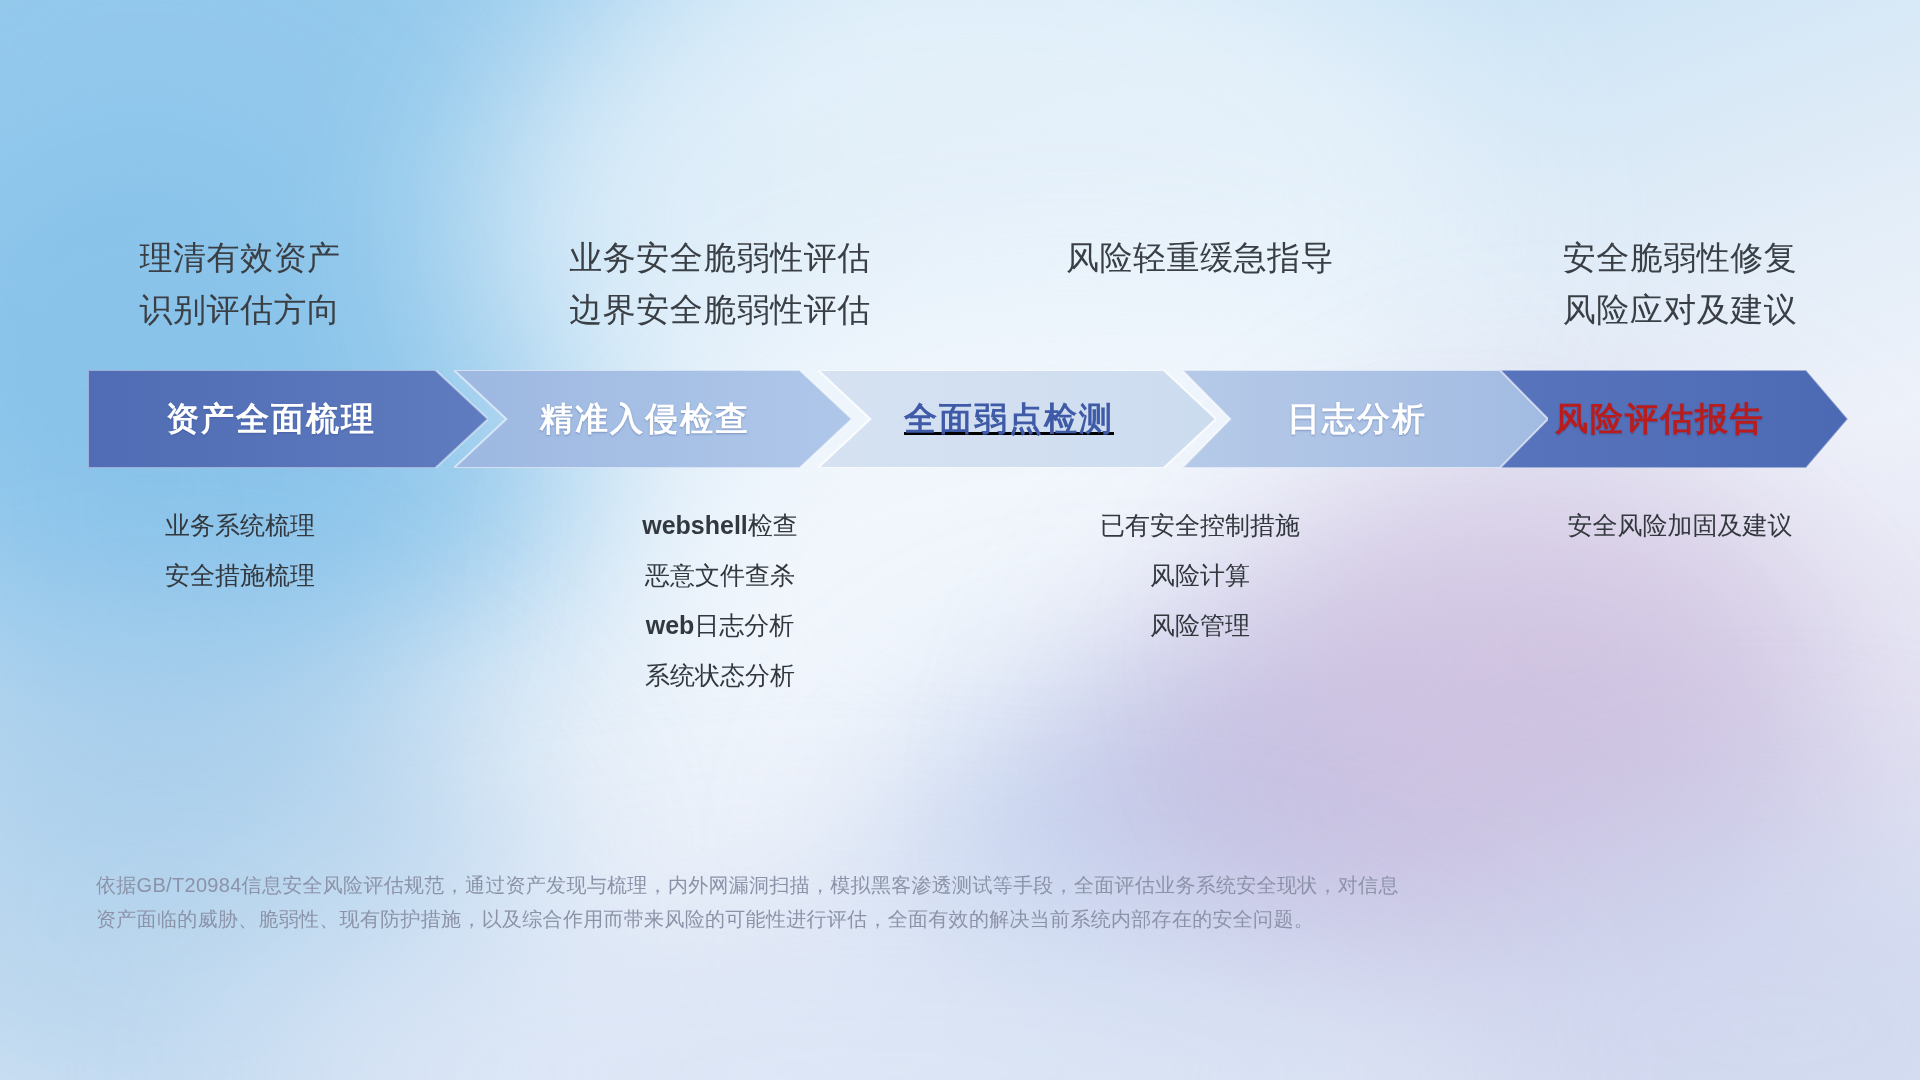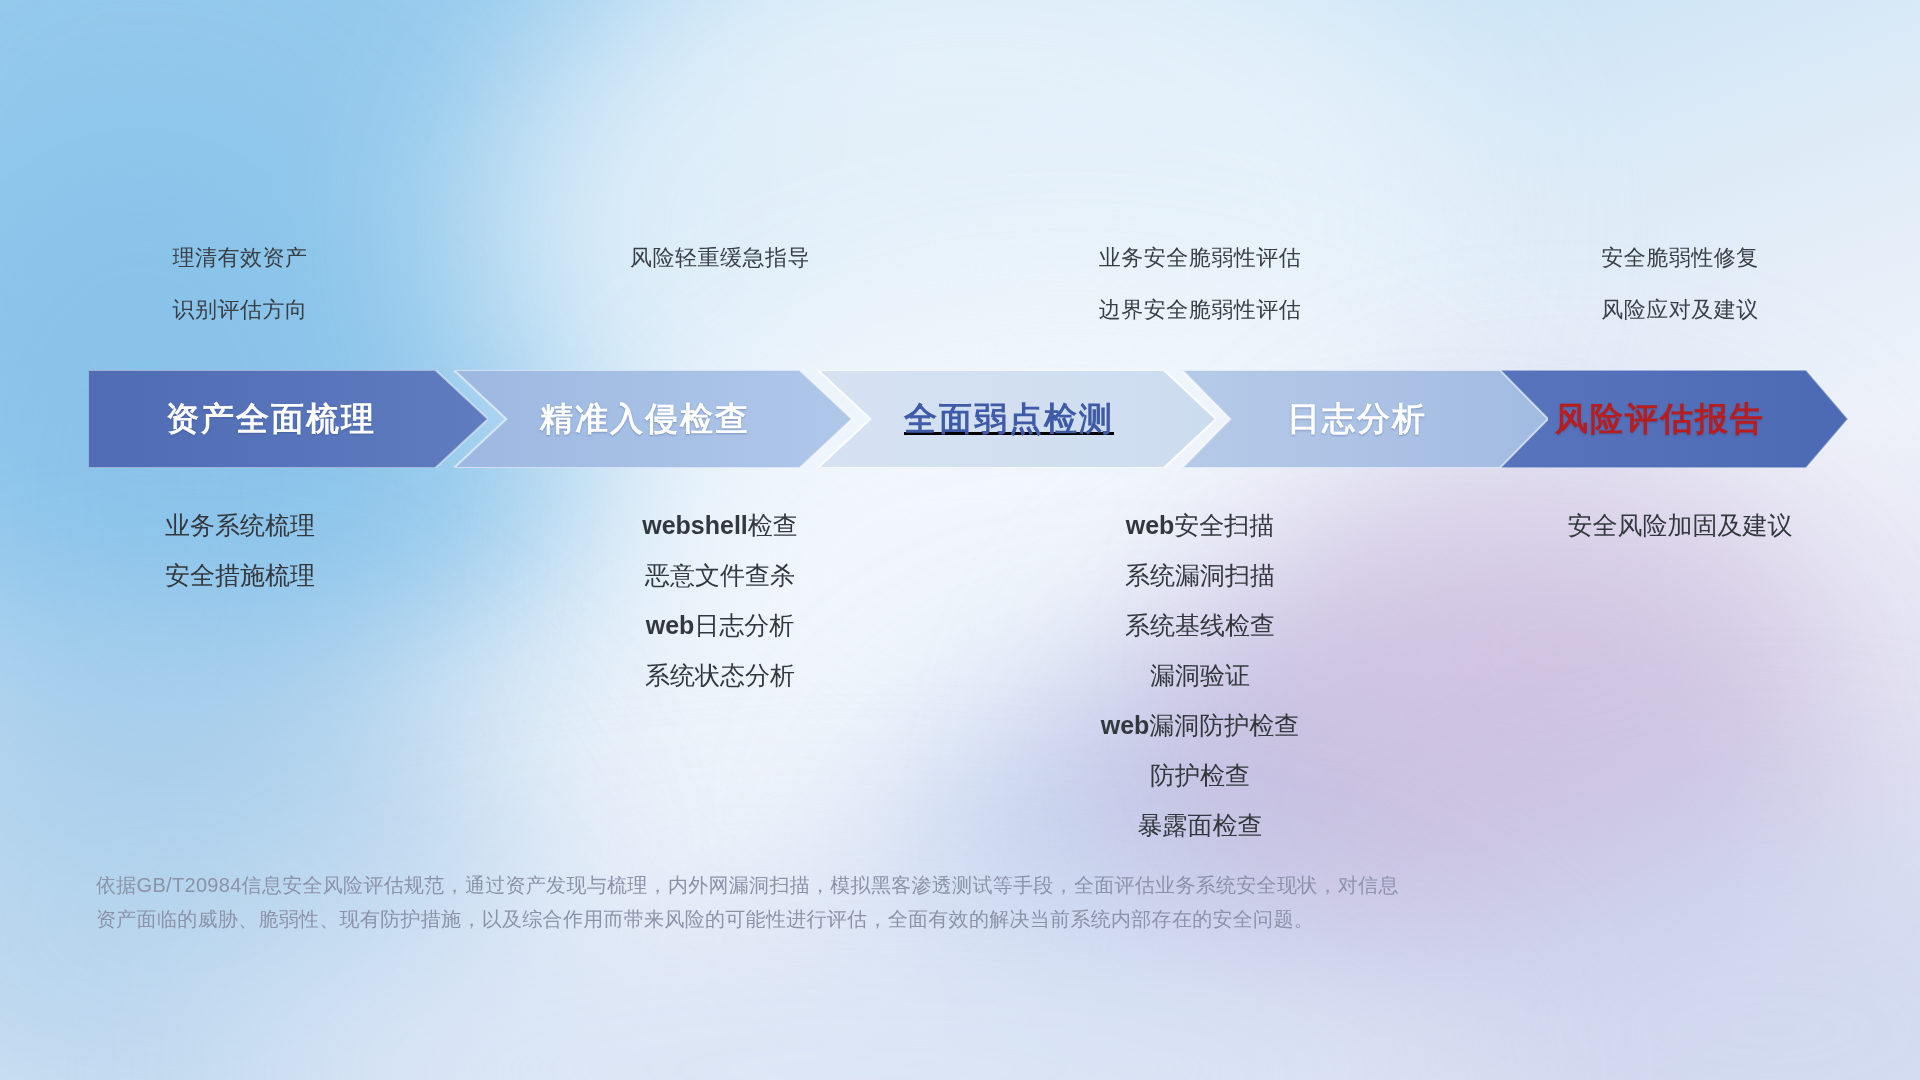--- a/index.html
+++ b/index.html
@@ -29,21 +29,21 @@
 
   
   #canvas{position:absolute;inset:0;}
 
   .row{position:absolute;left:0;width:1920px;display:flex;}
   .col{flex:1 1 0;display:flex;flex-direction:column;align-items:center;}
 
   
   #top-row{top:232px;}
   .top-note{
-    font-size:22px;line-height:52px;color:#3a3f45;letter-spacing:.5px;white-space:nowrap;
+    font-size:33px;line-height:52px;color:#3a3f45;letter-spacing:.5px;white-space:nowrap;
   }
 
   
   #band{position:absolute;left:88px;top:370px;width:1760px;height:98px;padding-left:40px;}
   .arrow{
     position:absolute;top:0;height:98px;
     display:flex;align-items:center;justify-content:center;
     box-sizing:border-box;
   }
   .arrow .lbl{
@@ -82,25 +82,25 @@
 </div>
 
 <div id="canvas">
 
   <div class="row" id="top-row">
     <div class="col">
       <div class="top-note">理清有效资产</div>
       <div class="top-note">识别评估方向</div>
     </div>
     <div class="col">
-      <div class="top-note">风险轻重缓急指导</div>
-    </div>
-    <div class="col">
       <div class="top-note">业务安全脆弱性评估</div>
       <div class="top-note">边界安全脆弱性评估</div>
+    </div>
+    <div class="col">
+      <div class="top-note">风险轻重缓急指导</div>
     </div>
     <div class="col">
       <div class="top-note">安全脆弱性修复</div>
       <div class="top-note">风险应对及建议</div>
     </div>
   </div>
 
   <div id="band">
 
     <div class="arrow" id="arrow-1" style="left: 0px; width: 400px; z-index: 10;">
@@ -192,30 +192,26 @@
       <div class="bot-item">安全措施梳理</div>
     </div>
 
     <div class="col">
       <div class="bot-item"><b>webshell</b><span>检查</span></div>
       <div class="bot-item">恶意文件查杀</div>
       <div class="bot-item"><b>web</b><span>日志分析</span></div>
       <div class="bot-item">系统状态分析</div>
     </div>
 
-    <div class="col">
-      <div class="bot-item"><b>web</b><span>安全扫描</span></div>
-      <div class="bot-item">系统漏洞扫描</div>
-      <div class="bot-item">系统基线检查</div>
-      <div class="bot-item">漏洞验证</div>
-      <div class="bot-item"><b>web</b><span>漏洞防护检查</span></div>
-      <div class="bot-item">防护检查</div>
-      <div class="bot-item">暴露面检查</div>
-    </div>
-
+
+    <div class="col">
+      <div class="bot-item">已有安全控制措施</div>
+      <div class="bot-item">风险计算</div>
+      <div class="bot-item">风险管理</div>
+    </div>
 
     <div class="col">
       <div class="bot-item">安全风险加固及建议</div>
     </div>
 
   </div>
 
   <div id="footer">
     <p>依据GB/T20984信息安全风险评估规范，通过资产发现与梳理，内外网漏洞扫描，模拟黑客渗透测试等手段，全面评估业务系统安全现状，对信息</p>
     <p>资产面临的威胁、脆弱性、现有防护措施，以及综合作用而带来风险的可能性进行评估，全面有效的解决当前系统内部存在的安全问题。</p>

